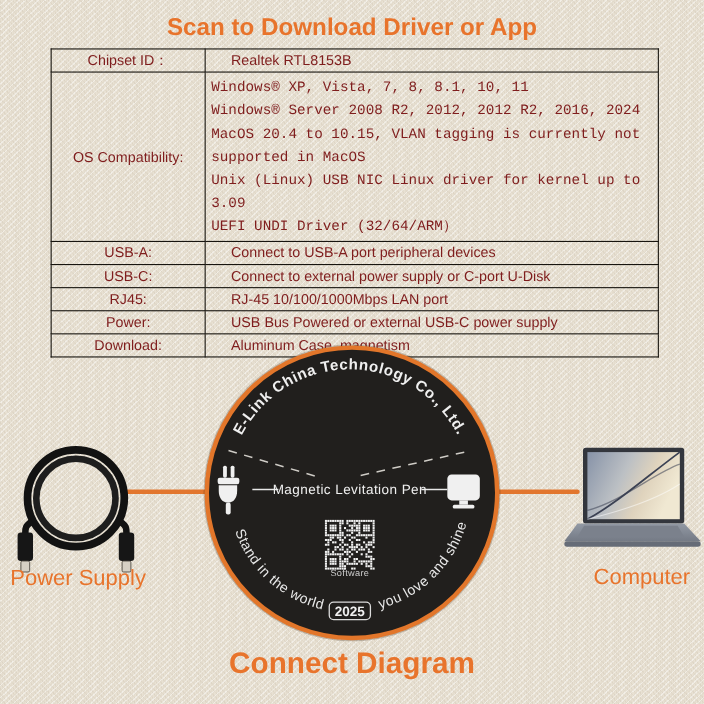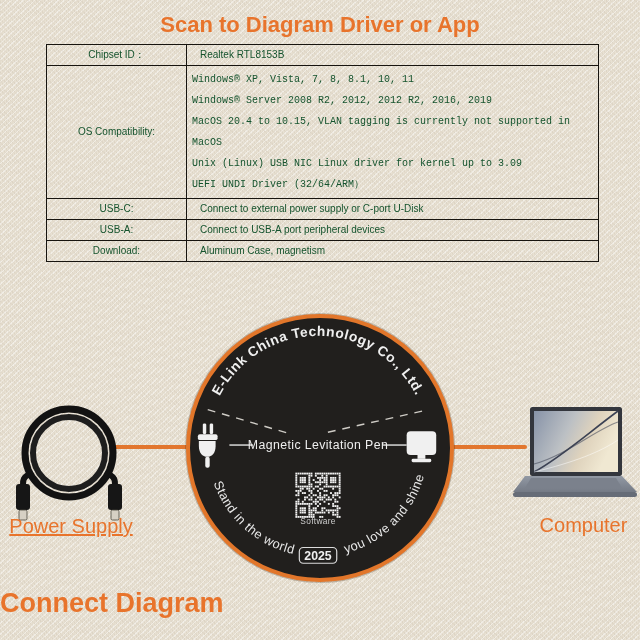--- a/index.html
+++ b/index.html
@@ -14,75 +14,83 @@
   }
   .title{
     position:absolute;top:12px;left:0;width:100%;text-align:center;
     font-size:22px;font-weight:bold;color:#e8742c;letter-spacing:0px;
   }
   table.spec{
     position:absolute;left:46px;top:44px;width:553px;
     border-collapse:collapse;table-layout:fixed;
   }
   .spec td{
-    border:1.6px solid #17140f;font-size:10px;color:#14532d;
+    border:1.6px solid #17140f;font-size:13px;color:#7f1d1d;
     padding:0;vertical-align:middle;line-height:20px;
   }
   .spec td.lbl{width:139px;text-align:center;}
-  .spec td.val{padding-left:13px;}
+  .spec td.val{padding-left:23px;}
   .spec tr.thin{height:19px;}
   .spec td.os-val{padding:3px 4px 3px 5px;}
   .spec td.os-val div{line-height:21px;font-family:Liberation Mono, monospace;}
   .connector{position:absolute;height:4px;background:#e2762e;border-radius:2px;}
   #conn-left{left:113px;top:445px;width:76px;}
   #conn-right{left:451px;top:445px;width:76px;}
   .badge-circle{
     position:absolute;left:186px;top:314px;width:268px;height:268px;
     box-sizing:border-box;border-radius:50%;
     background:#211f1d;border:4px solid #e2762a;
     box-shadow:0 0 0 1px rgba(60,40,20,0.25);
   }
   .badge-circle svg{position:absolute;left:0;top:0;}
   .side-label{position:absolute;font-size:20px;color:#e8742c;text-align:center;}
-  #label-power{left:0px;top:515px;width:142px;text-decoration:underline;}
+  #label-power{left:0px;top:515px;width:142px;}
   #label-computer{left:515px;top:514px;width:137px;}
   .caption{
-    position:absolute;top:588px;left:0;width:100%;
+    position:absolute;top:588px;left:0;width:100%;text-align:center;
     font-size:27px;font-weight:bold;color:#e8742c;
   }
   .art{position:absolute;}
 </style>
 </head>
 <body>
 
-<div class="title">Scan to Diagram Driver or App</div>
+<div class="title">Scan to Download Driver or App</div>
 
 <table class="spec">
   <tbody>
       <tr class="thin">
     <td class="lbl">Chipset ID：</td>
     <td class="val">Realtek RTL8153B</td>
   </tr>
   <tr>
     <td class="lbl">OS Compatibility:</td>
     <td class="val os-val">
       <div>Windows® XP, Vista, 7, 8, 8.1, 10, 11</div>
-      <div>Windows® Server 2008 R2, 2012, 2012 R2, 2016, 2019</div>
+      <div>Windows® Server 2008 R2, 2012, 2012 R2, 2016, 2024</div>
       <div>MacOS 20.4 to 10.15, VLAN tagging is currently not supported in MacOS</div>
       <div>Unix (Linux) USB NIC Linux driver for kernel up to 3.09</div>
       <div>UEFI UNDI Driver (32/64/ARM）</div>
     </td>
   </tr>
   <tr class="thin">
+    <td class="lbl">USB-A:</td>
+    <td class="val">Connect to USB-A port peripheral devices</td>
+  </tr>
+  <tr class="thin">
     <td class="lbl">USB-C:</td>
     <td class="val">Connect to external power supply or C-port U-Disk</td>
   </tr>
   <tr class="thin">
-    <td class="lbl">USB-A:</td>
-    <td class="val">Connect to USB-A port peripheral devices</td>
+    <td class="lbl">RJ45:</td>
+    <td class="val">RJ-45 10/100/1000Mbps LAN port</td>
+  </tr>
+  <tr class="thin">
+    <td class="lbl">Power:</td>
+    <td class="val">USB Bus Powered or external USB-C power supply</td>
   </tr>
   <tr class="thin">
     <td class="lbl">Download:</td>
     <td class="val">Aluminum Case, magnetism</td>
   </tr>
 </tbody>
   </table>
 
 <div class="connector" id="conn-left"></div>
 <div class="connector" id="conn-right"></div>

